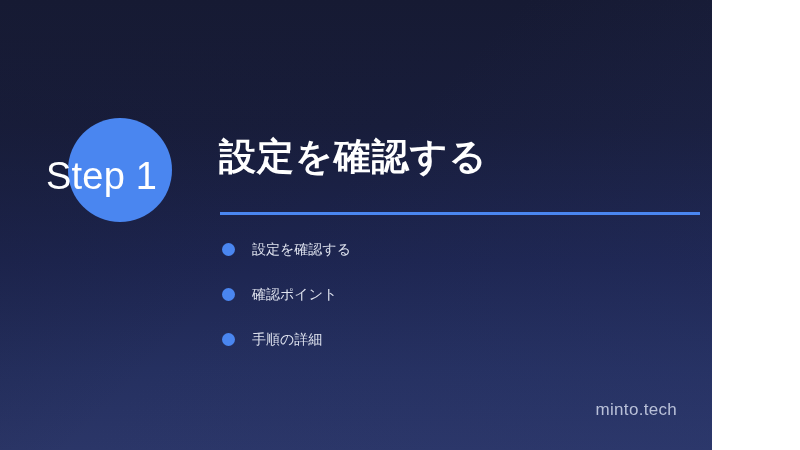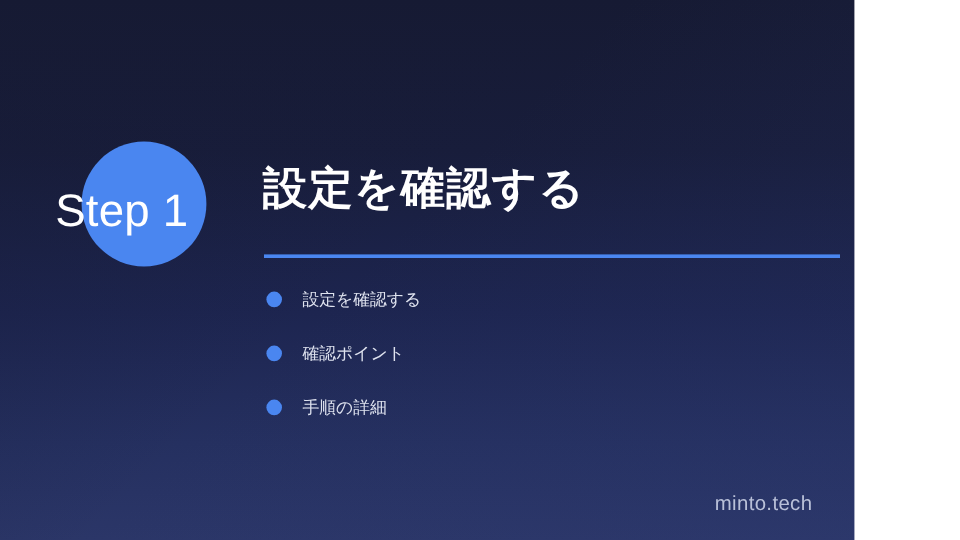--- a/index.html
+++ b/index.html
@@ -115,21 +115,21 @@
     font-size: 14px;
     font-weight: 400;
     line-height: 14px;
     white-space: nowrap;
   }
 
   
   .watermark {
     position: absolute;
     right: 35px;
-    bottom: 20px;
+    bottom: 30px;
     z-index: 2;
     color: #b9c0d8;
     font-size: 17px;
     font-weight: 400;
     letter-spacing: 0.3px;
     white-space: nowrap;
   }
 </style>
 </head>
 <body>

